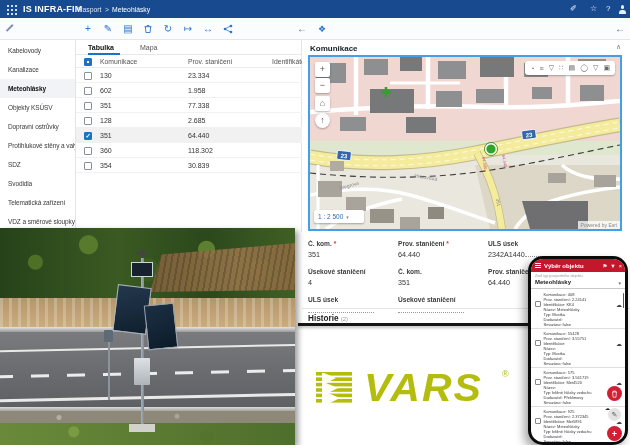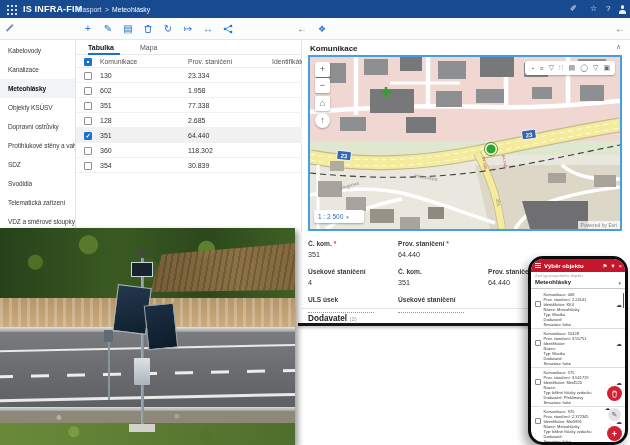--- a/index.html
+++ b/index.html
@@ -371,20 +371,24 @@
     </div>
 
     <div class="field" style="left:6px;top:200px">
       <div class="flabel"><span>Č. kom.</span> <em>*</em></div>
       <div class="fvalue">351</div>
     </div>
     <div class="field" style="left:96px;top:200px">
       <div class="flabel"><span>Prov. staničení</span> <em>*</em></div>
       <div class="fvalue">64.440</div>
     </div>
+    <div class="field" style="left:186px;top:200px">
+      <div class="flabel"><span>ULS úsek</span></div>
+      <div class="fvalue"><span>2342A1440</span><span class="dots w40"></span></div>
+    </div>
     <div class="field" style="left:6px;top:228px">
       <div class="flabel"><span>Úsekové staničení</span></div>
       <div class="fvalue">4</div>
     </div>
     <div class="field" style="left:96px;top:228px">
       <div class="flabel"><span>Č. kom.</span></div>
       <div class="fvalue">351</div>
     </div>
     <div class="field" style="left:186px;top:228px">
       <div class="flabel"><span>Prov. staničení</span></div>
@@ -394,21 +398,21 @@
       <div class="flabel"><span>ULS úsek</span></div>
       <div class="fvalue"><span class="dots w70"></span></div>
     </div>
     <div class="field" style="left:96px;top:256px">
       <div class="flabel"><span>Úsekové staničení</span></div>
       <div class="fvalue"><span class="dots w70"></span></div>
     </div>
 
     <div class="abs fields-div"></div>
     <div class="abs historie">
-      <span>Dodavatel</span>
+      <span>Historie</span>
       <b>(2)</b>
     </div>
   </section>
 
   <span class="abs expand-chev">›</span>
   <div class="abs blackline"></div>
 
   <figure class="abs photo">
     <div class="abs ph-forest">
       <div class="abs ph-fieldpatch"></div>
@@ -427,20 +431,35 @@
     <div class="abs sign-head"></div>
     <div class="abs pole"></div>
     <div class="abs anemo"></div>
     <div class="abs panel-top"></div>
     <div class="abs panel-a"></div>
     <div class="abs panel-b"></div>
     <div class="abs cabinet"></div>
     <div class="abs pbase"></div>
   </figure>
 
+  <div class="abs vars">
+    <svg width="40" height="34" viewBox="0 0 40 34" style="position:absolute;left:0;top:8px">
+      <g fill="#b4bd0e">
+        <rect y="0" width="36" height="3.6"></rect>
+          <rect y="5.4" width="36" height="3.6"></rect>
+        <rect y="10.8" width="36" height="3.6"></rect>
+          <rect y="16.2" width="36" height="3.6"></rect>
+        <rect y="21.6" width="36" height="3.6"></rect>
+          <rect y="27" width="36" height="3.6"></rect>
+      </g>
+      <path d="M8 1 L20 6 L10 11 L22 16 L12 21 L24 26 L14 31 L6 31 L6 1 Z" fill="#ffffff" opacity=".95"></path>
+    </svg>
+    <span class="vars-text">VARS</span>
+    <span class="vars-reg">®</span>
+  </div>
 
   <div class="abs phone">
     <div class="screen">
       <div class="appbar">
         <span class="burger"></span>
         <span class="ptitle">Výběr objektu</span>
         <span class="abar-ics">
           <span>⚑</span>
           <span>▼</span>
           <span>×</span>

